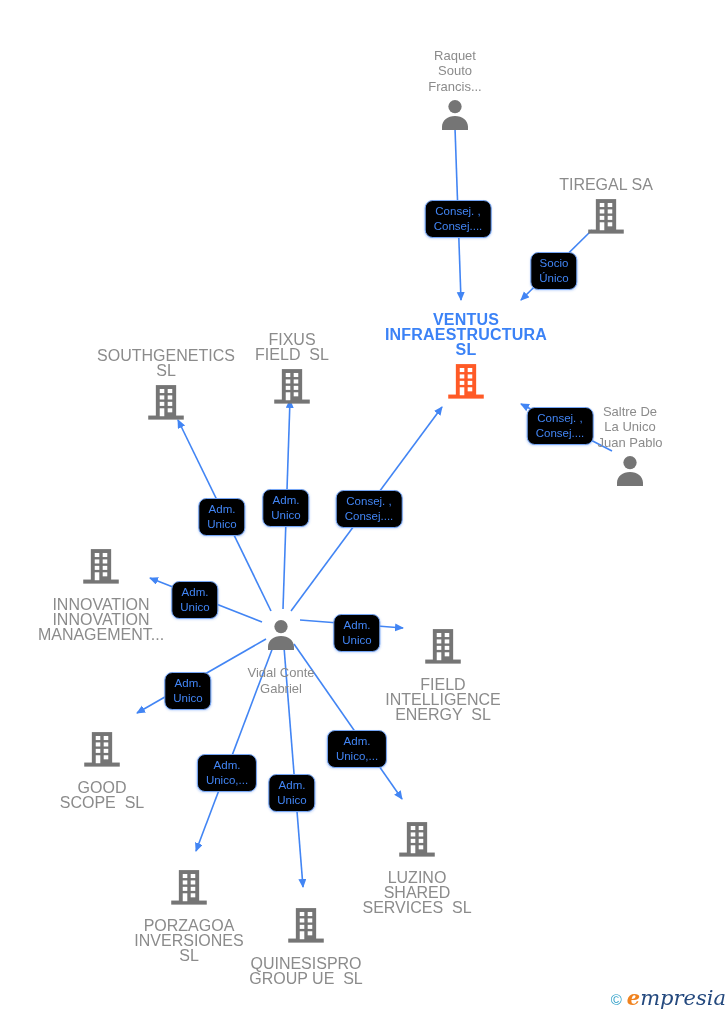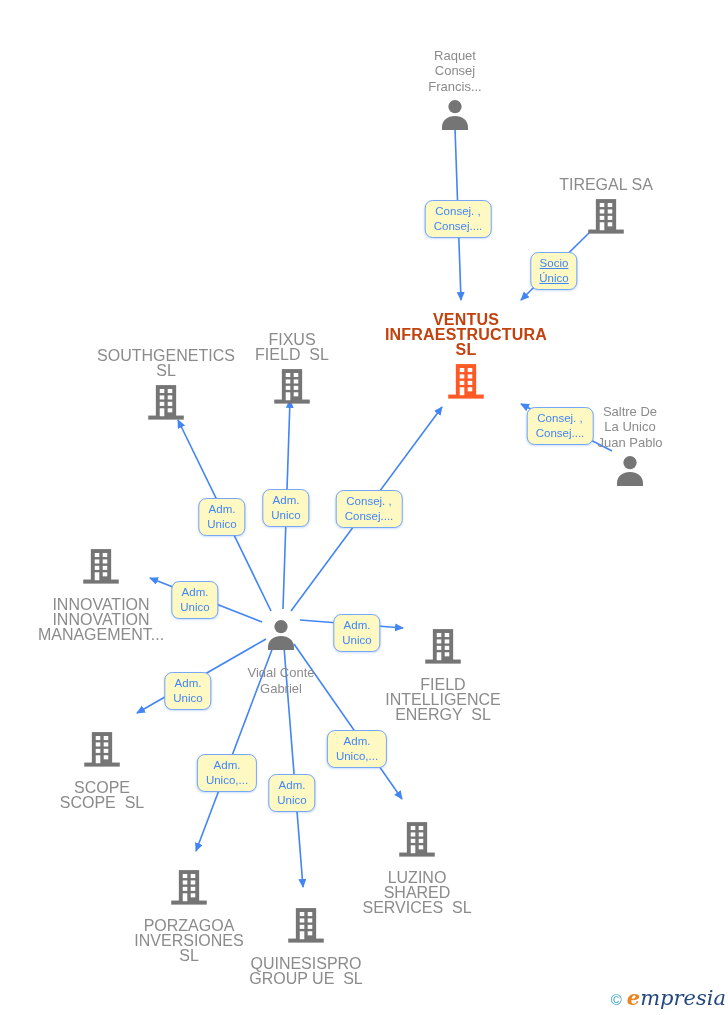--- a/index.html
+++ b/index.html
@@ -15,29 +15,29 @@
   .node .icon{display:block;}
   .node .icon svg{display:block;fill:#757575;}
   .node.highlight .icon svg{fill:#FF5A26;}
   .node .label{
     position:absolute;left:50%;transform:translateX(-50%);
     text-align:center;color:#8b8b8b;font-size:16px;line-height:15px;
     width:max-content;max-width:170px;
   }
   .node .label div{white-space:pre;}
   .node.person .label{font-size:13px;line-height:15.5px;color:#8b8b8b;}
-  .node.highlight .label{font-weight:bold;color:#c2410c;letter-spacing:.2px;margin-top:20px;}
+  .node.highlight .label{font-weight:bold;color:#3b82f6;letter-spacing:.2px;margin-top:20px;}
   .label.above{bottom:100%;margin-bottom:2px;}
   .label.below{top:100%;margin-top:11px;}
 
   .edge-line{stroke:#4285F4;stroke-width:1.6;fill:none;}
 
   .edge-label{
     position:absolute;transform:translate(-50%,-50%);
-    background:#fef9c3;border:1.5px solid #76A6F6;border-radius:8px;
+    background:#000000;border:1.5px solid #76A6F6;border-radius:8px;
     color:#4285F4;font-size:11.5px;line-height:15px;
     padding:3px 8px;text-align:center;pointer-events:auto;cursor:pointer;
     box-shadow:0 1px 2px rgba(66,133,244,.25);
     width:max-content;
   }
   .edge-label div{white-space:pre;}
 
   .footer{
     position:absolute;right:2px;bottom:5px;z-index:4;
     display:flex;align-items:baseline;
@@ -74,21 +74,21 @@
   <div id="nodes-layer">
       <div class="node person" style="left: 455px; top: 107px;">
         <span class="icon">
           <svg width="38" height="38" viewBox="0 0 24 24">
             <circle cx="12" cy="6.7" r="4.2"></circle>
             <path d="M12 12.6c-4.6 0-8.2 2.9-8.2 6.7v2.2h16.4v-2.2c0-3.8-3.6-6.7-8.2-6.7z"></path>
           </svg>
         </span>
         <div class="label above">
           <div>Raquet</div>
-          <div>Consej</div>
+          <div>Souto</div>
           <div>Francis...</div>
         </div>
       </div>
       <div class="node building" style="left: 606px; top: 207px;">
         <span class="icon">
           <svg width="44" height="42" viewBox="0 0 26 24">
             <rect x="2.5" y="20.6" width="21" height="2.4"></rect>
             <rect x="7" y="2.6" width="12" height="18.4"></rect>
             <g fill="#ffffff">
               <rect x="9.3" y="4.9" width="2.7" height="2.4"></rect>
@@ -255,21 +255,21 @@
               <rect x="9.3" y="8.7" width="2.7" height="2.4"></rect>
               <rect x="14" y="8.7" width="2.7" height="2.4"></rect>
               <rect x="9.3" y="12.5" width="2.7" height="2.4"></rect>
               <rect x="14" y="12.5" width="2.7" height="2.4"></rect>
               <rect x="9.3" y="16.3" width="2.7" height="4.7"></rect>
               <rect x="14" y="16.3" width="2.7" height="2.4"></rect>
             </g>
           </svg>
         </span>
         <div class="label below">
-          <div>SCOPE</div>
+          <div>GOOD</div>
           <div>SCOPE  SL</div>
         </div>
       </div>
       <div class="node building" style="left: 189px; top: 878px;">
         <span class="icon">
           <svg width="44" height="42" viewBox="0 0 26 24">
             <rect x="2.5" y="20.6" width="21" height="2.4"></rect>
             <rect x="7" y="2.6" width="12" height="18.4"></rect>
             <g fill="#ffffff">
               <rect x="9.3" y="4.9" width="2.7" height="2.4"></rect>
@@ -333,21 +333,21 @@
           <div>SHARED</div>
           <div>SERVICES  SL</div>
         </div>
       </div>
     </div>
   <div id="labels-layer">
       <div class="edge-label" style="left: 458px; top: 211px;">
         <div>Consej. ,</div>
         <div>Consej....</div>
       </div>
-      <div class="edge-label" style="left: 554px; top: 263px; text-decoration: underline;">
+      <div class="edge-label" style="left: 554px; top: 263px;">
         <div>Socio</div>
         <div>Único</div>
       </div>
       <div class="edge-label" style="left: 560px; top: 418px;">
         <div>Consej. ,</div>
         <div>Consej....</div>
       </div>
       <div class="edge-label" style="left: 222px; top: 509px;">
         <div>Adm.</div>
         <div>Unico</div>

